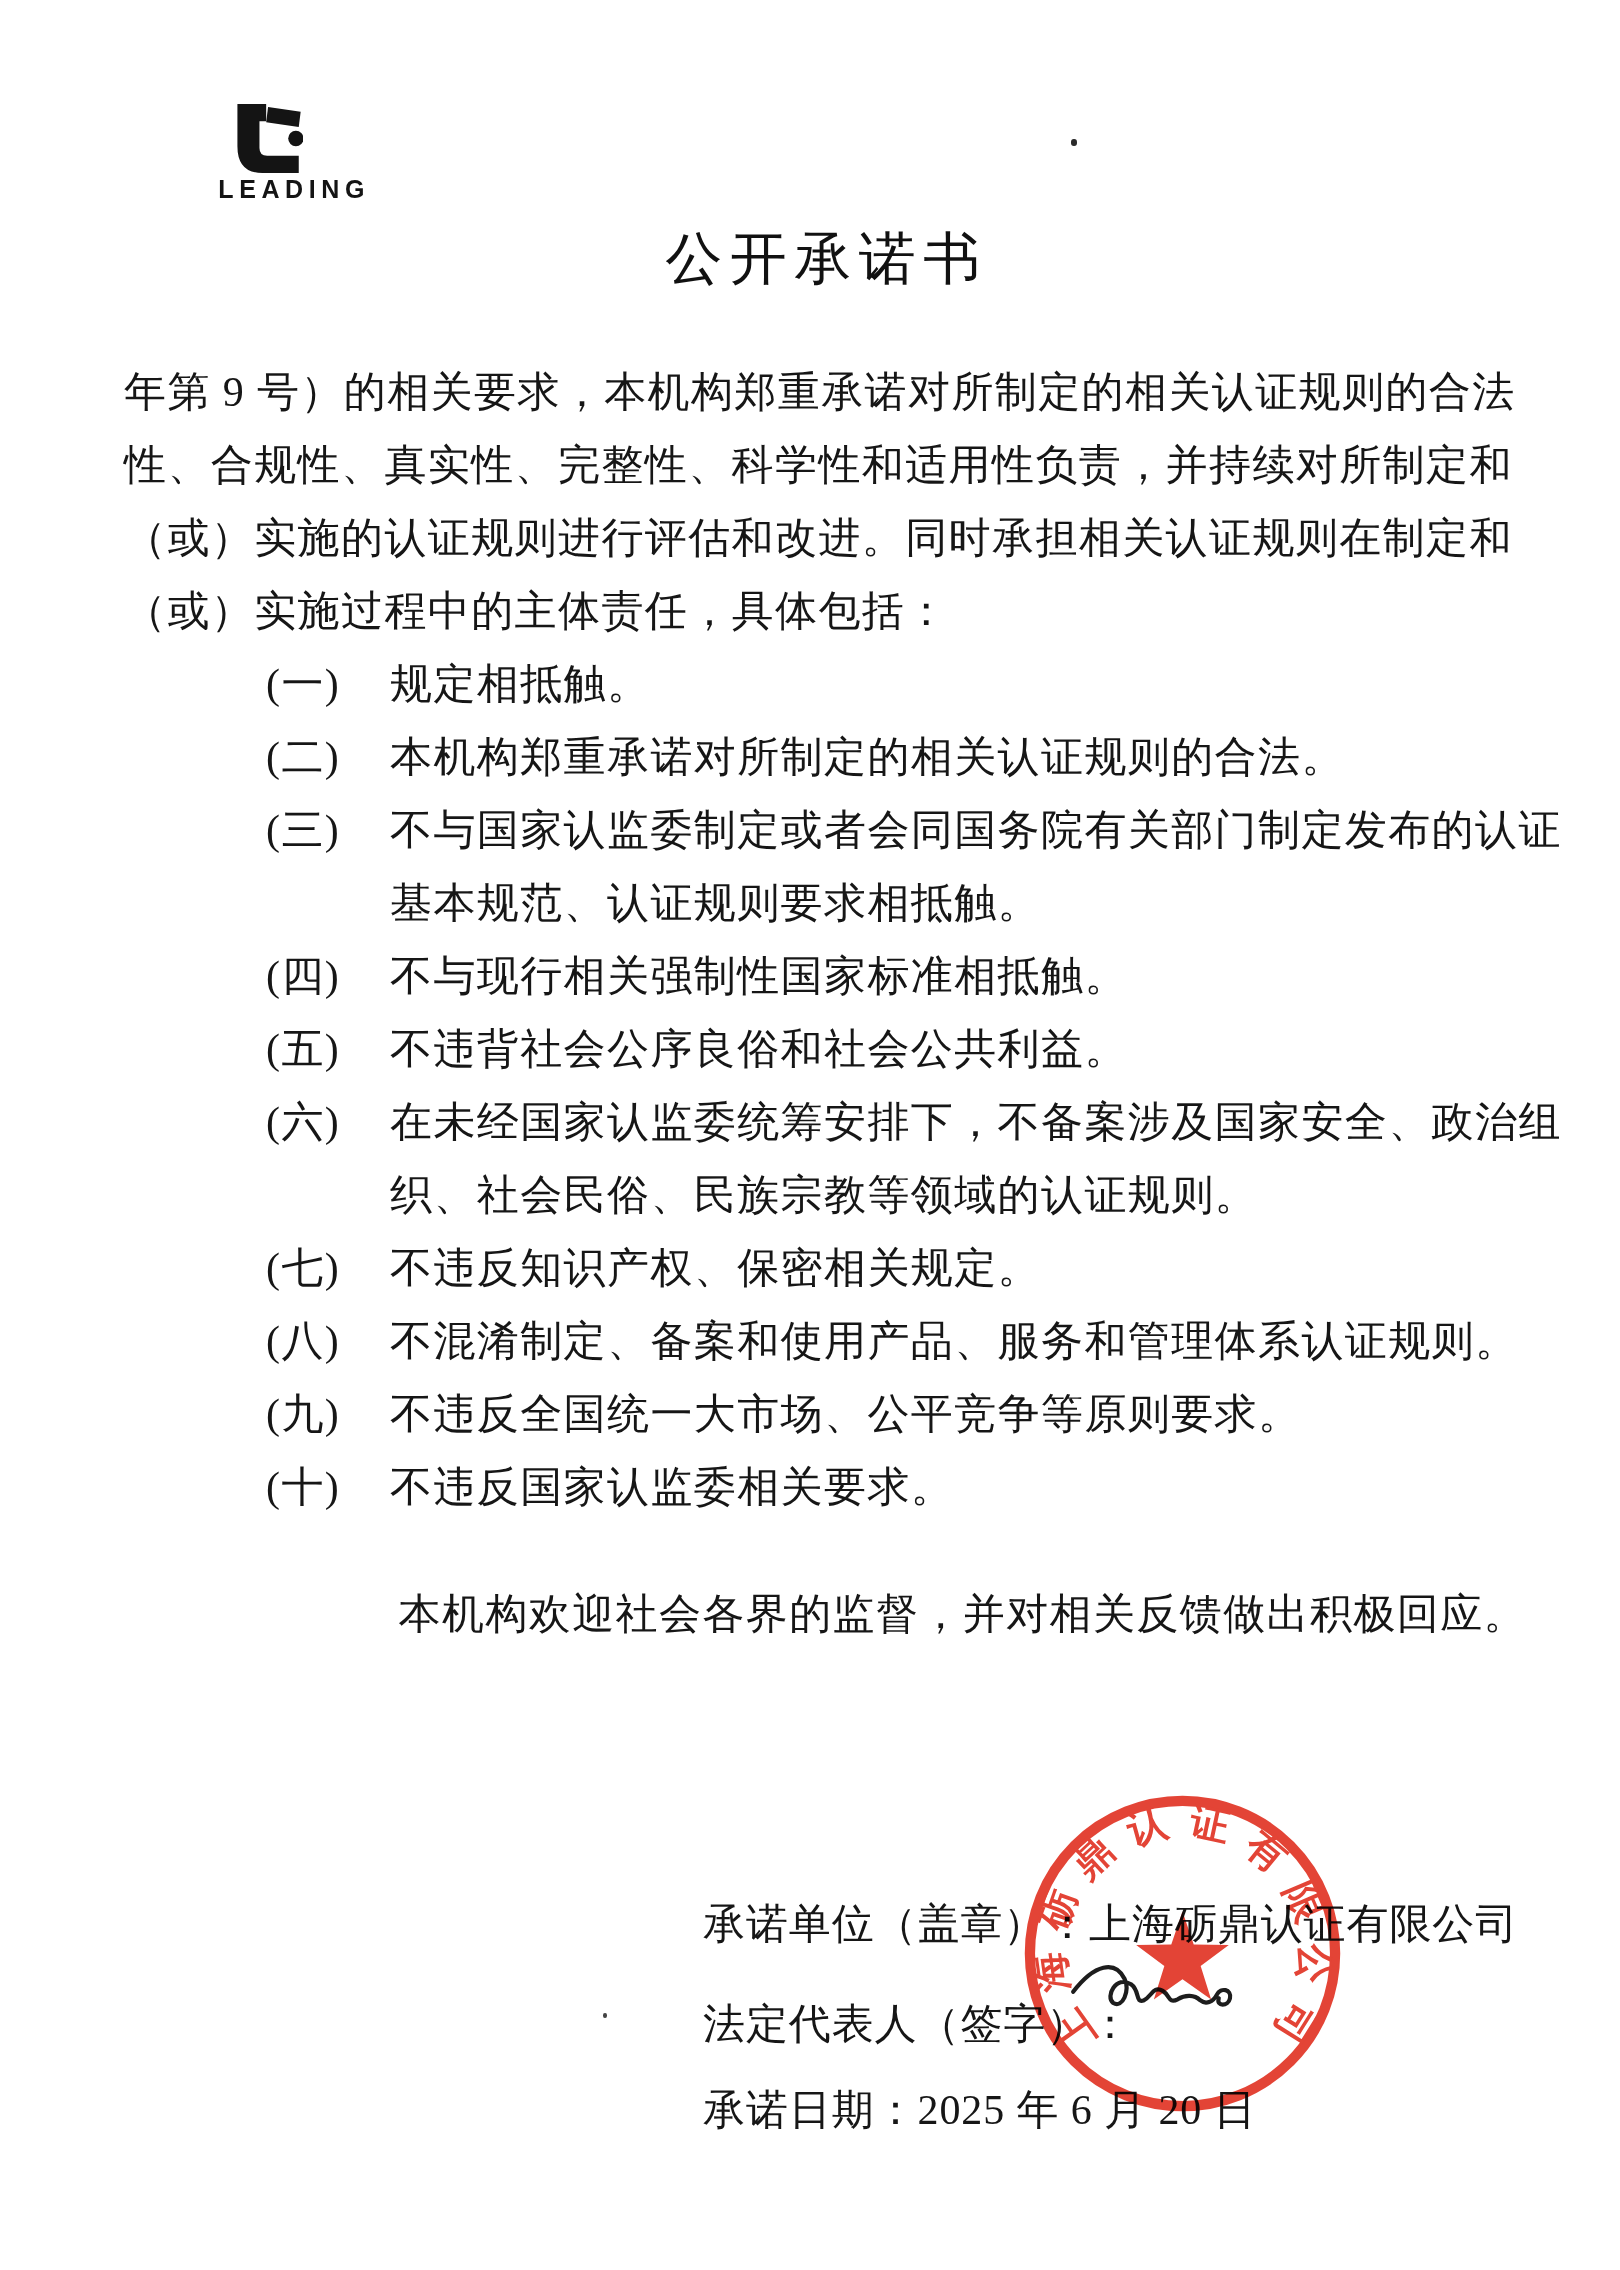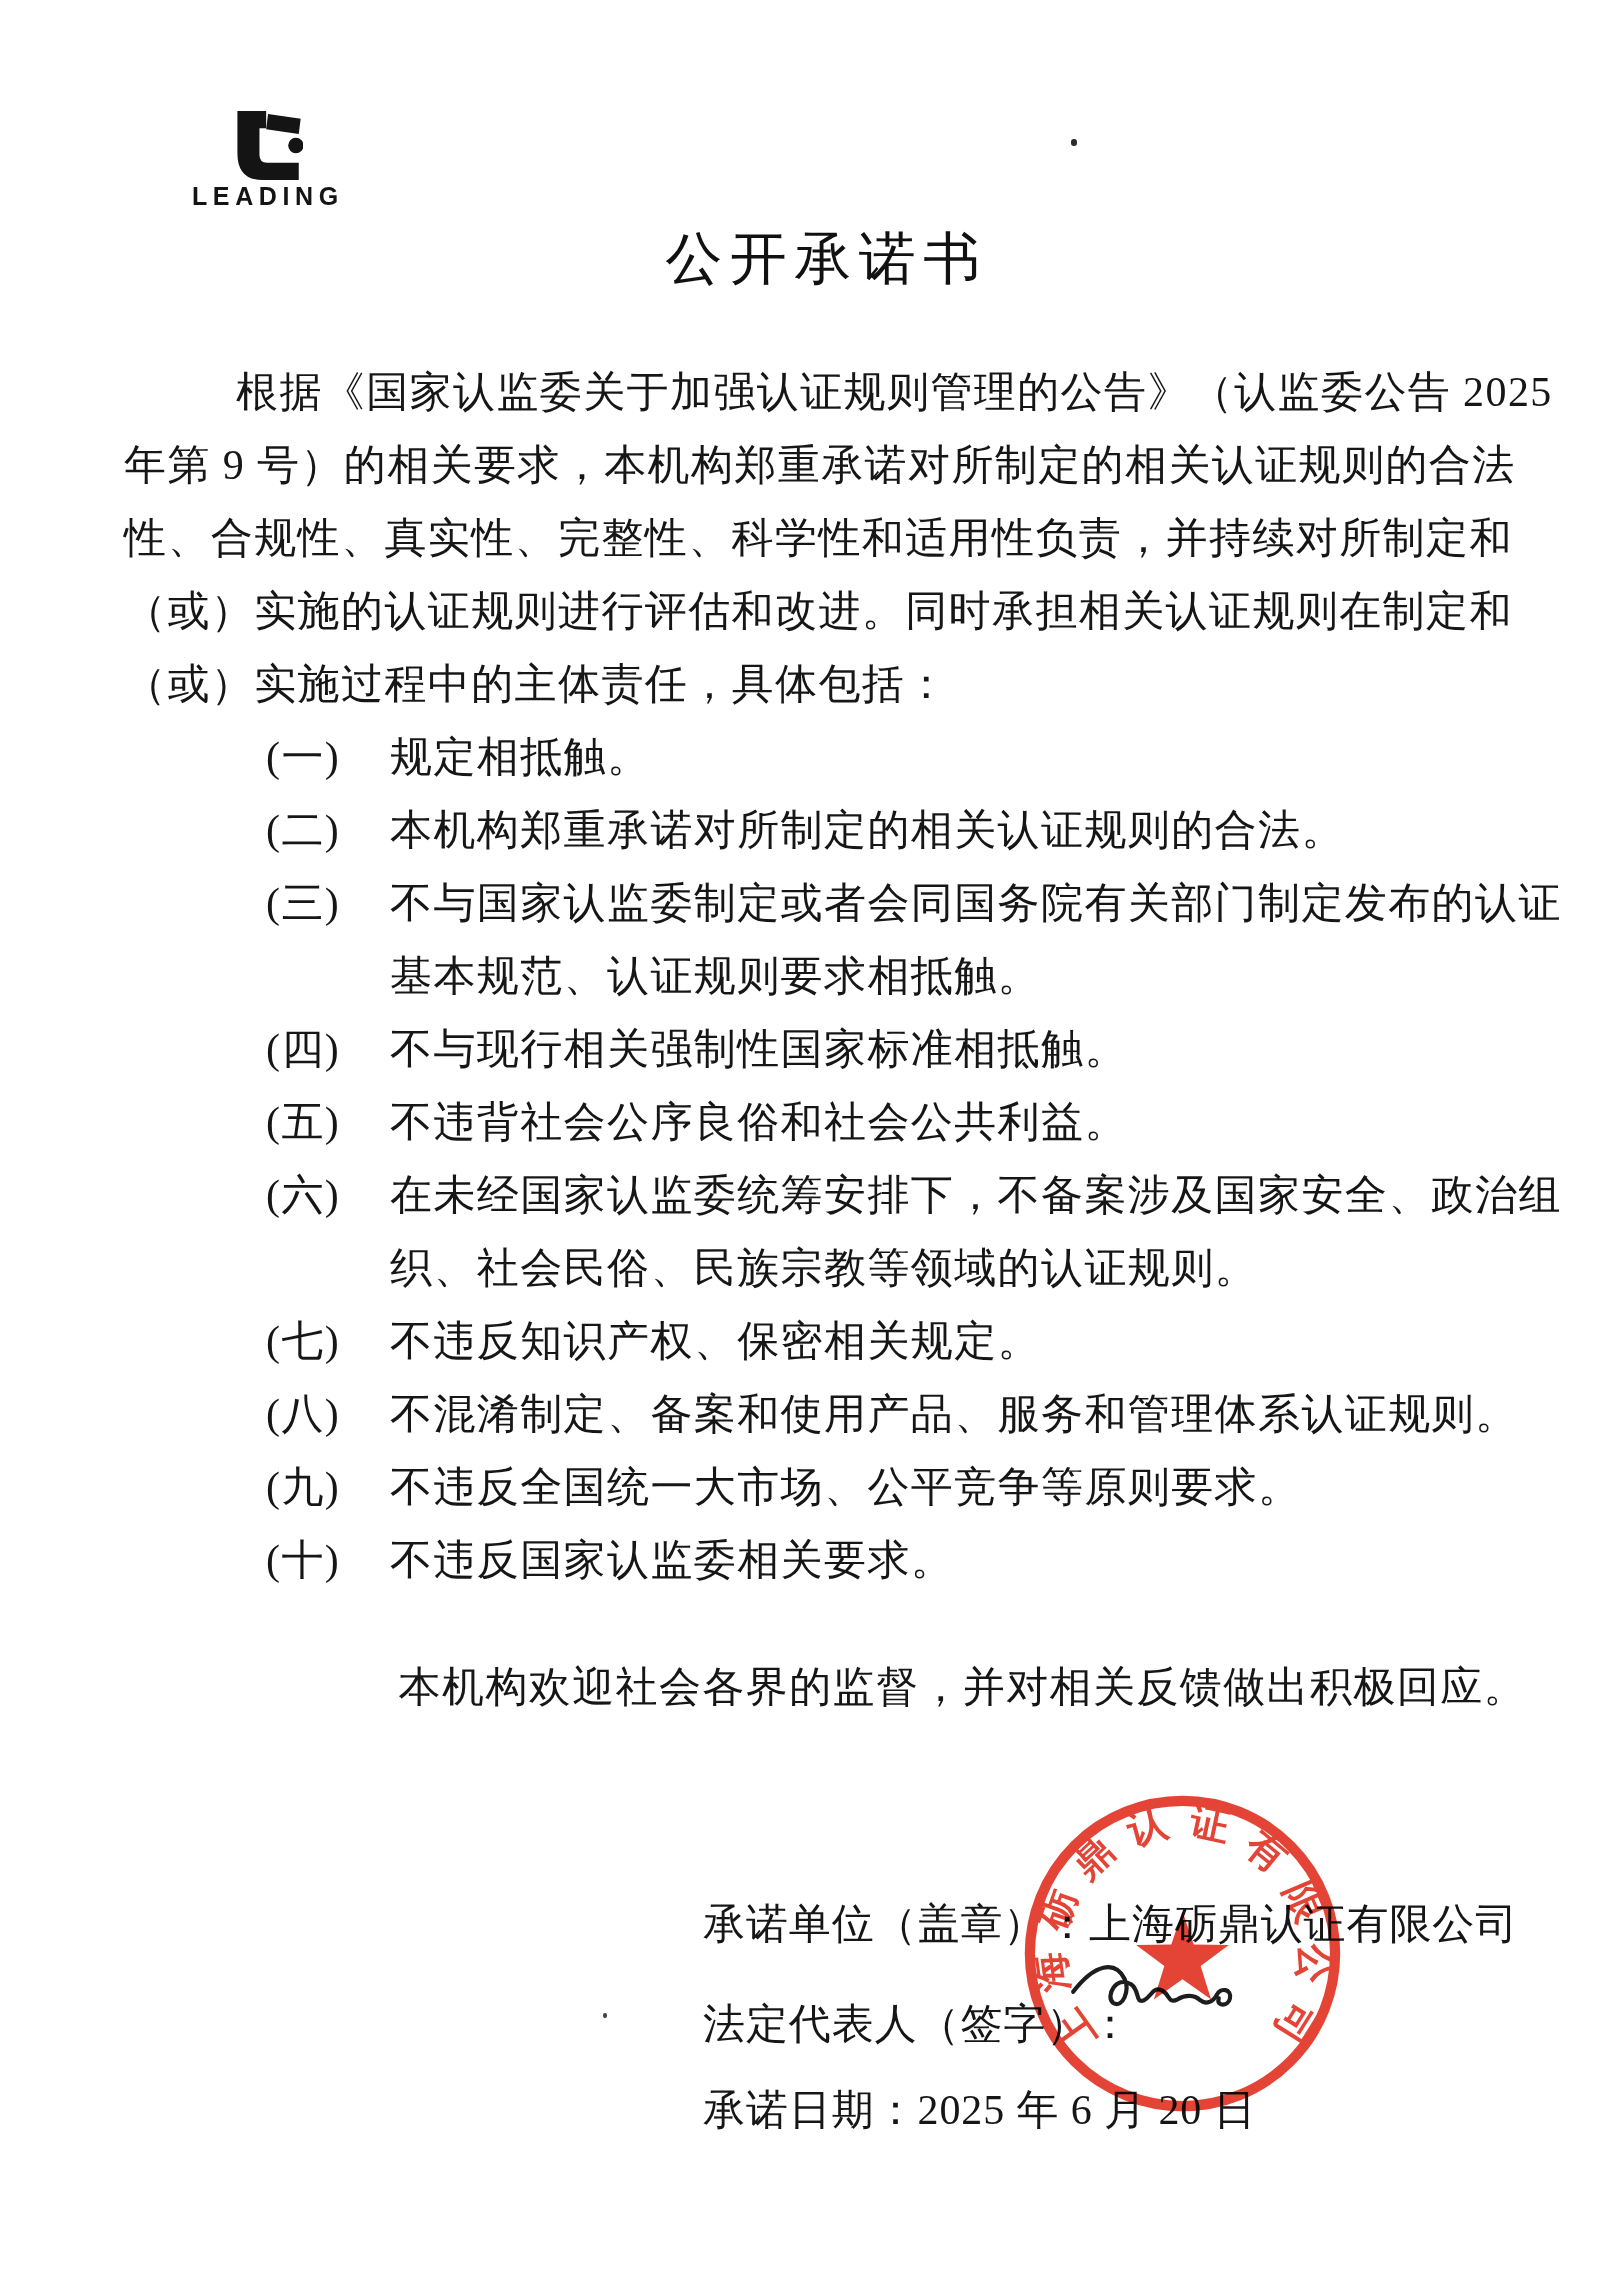--- a/index.html
+++ b/index.html
@@ -6,21 +6,21 @@
   .page{
     position:relative;
     width:1621px;height:2270px;
     margin:0 auto;
     background:#ffffff;
     font-family:"Liberation Serif", serif;
     color:#161616;
     overflow:hidden;
   }
   
-  .logo{position:absolute;left:192px;top:111px;width:178px;}
+  .logo{position:absolute;left:192px;top:104px;width:178px;text-align:right;}
   .logo-icon{display:block;margin-left:45px;}
   .brand{
     font-family:"Liberation Sans", sans-serif;
     font-weight:bold;font-size:25px;letter-spacing:5.6px;color:#141414;
     margin-top:1.9px;white-space:pre;
   }
   
   .title{
     position:absolute;top:221px;left:16px;width:100%;
     text-align:center;font-size:57px;letter-spacing:7.5px;color:#111;
@@ -60,21 +60,20 @@
       <polygon fill="#141414" points="32,3 66,8 64,24 30,19"></polygon>
       <circle fill="#141414" cx="61" cy="36" r="8"></circle>
     </svg>
     <div class="brand">LEADING</div>
   </div>
 
   <div class="title">公开承诺书</div>
 
   <div class="body">
     <div>
-        <div class="line indent">根据《国家认监委关于加强认证规则管理的公告》（认监委公告 2025</div>
         <div class="line">年第 9 号）的相关要求，本机构郑重承诺对所制定的相关认证规则的合法</div>
         <div class="line">性、合规性、真实性、完整性、科学性和适用性负责，并持续对所制定和</div>
         <div class="line">（或）实施的认证规则进行评估和改进。同时承担相关认证规则在制定和</div>
         <div class="line">（或）实施过程中的主体责任，具体包括：</div>
       </div>
     <div>
         <div class="item">
           <span class="item-label">(一)</span>
           <div class="item-content">
             <div class="line">规定相抵触。</div>

